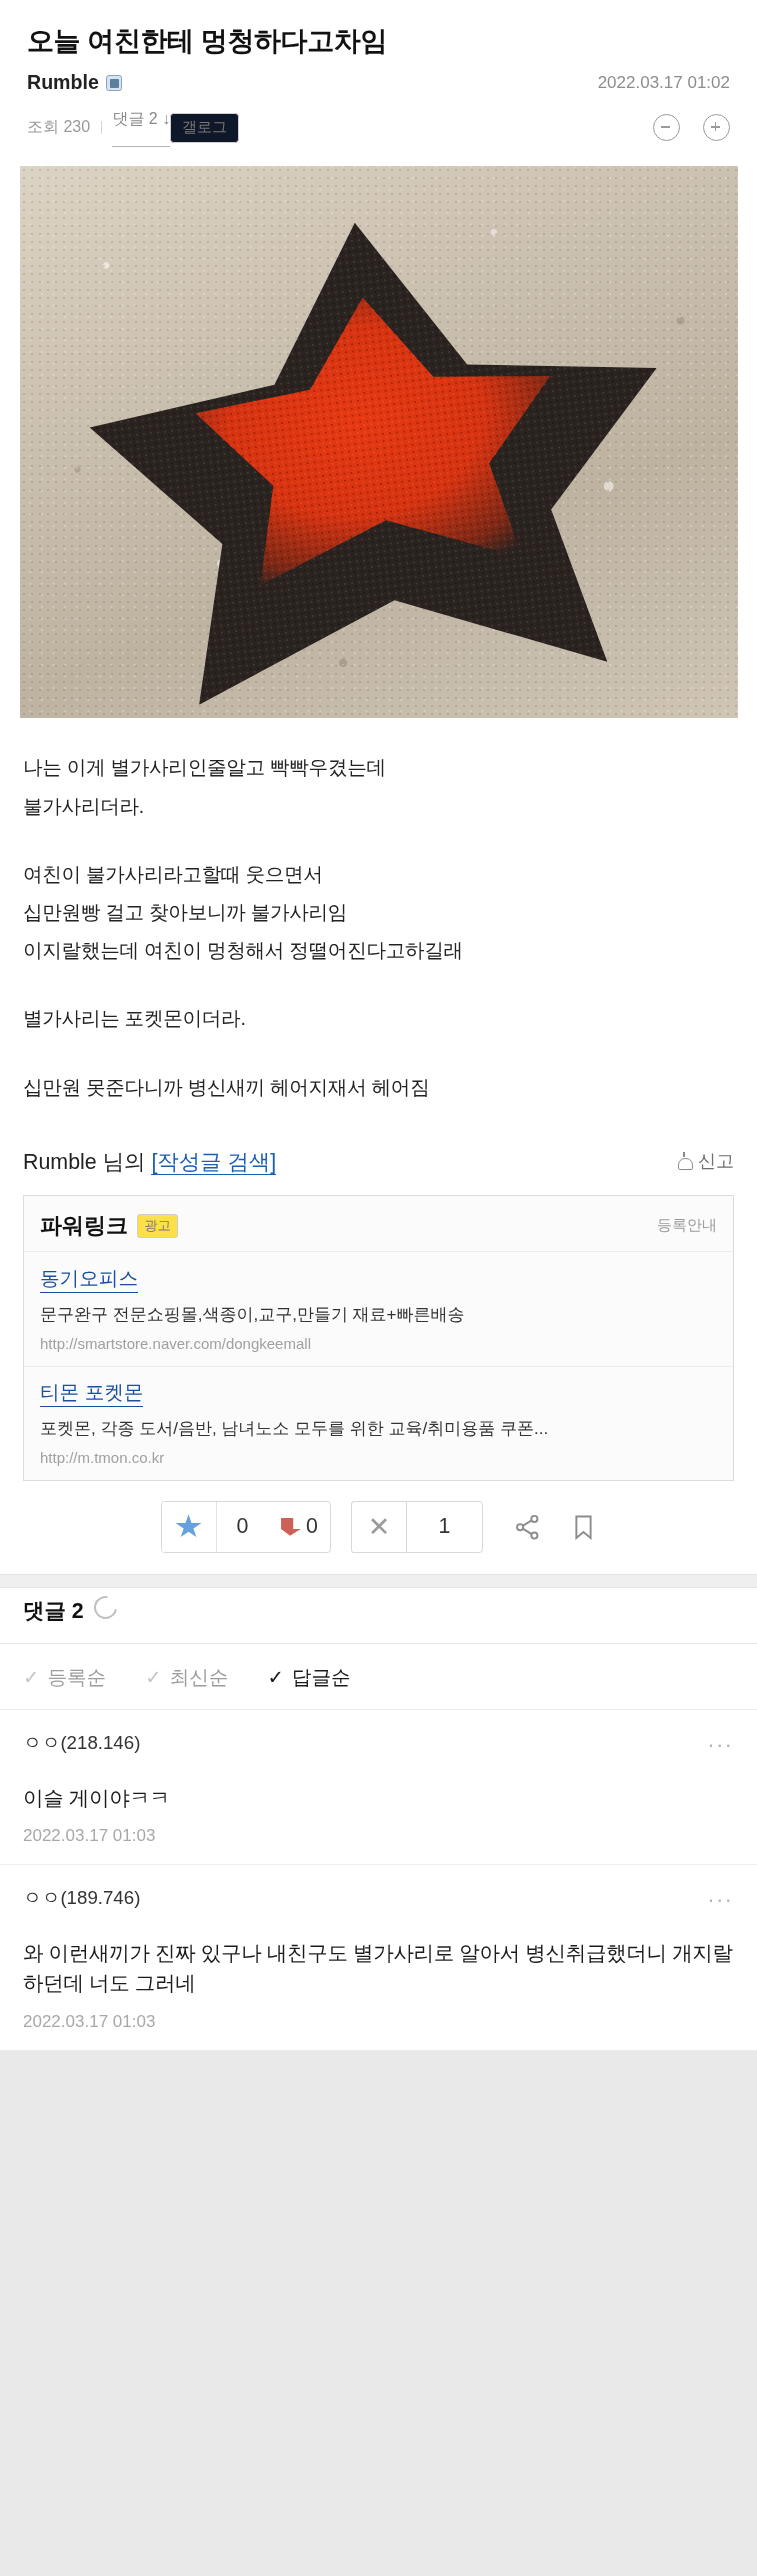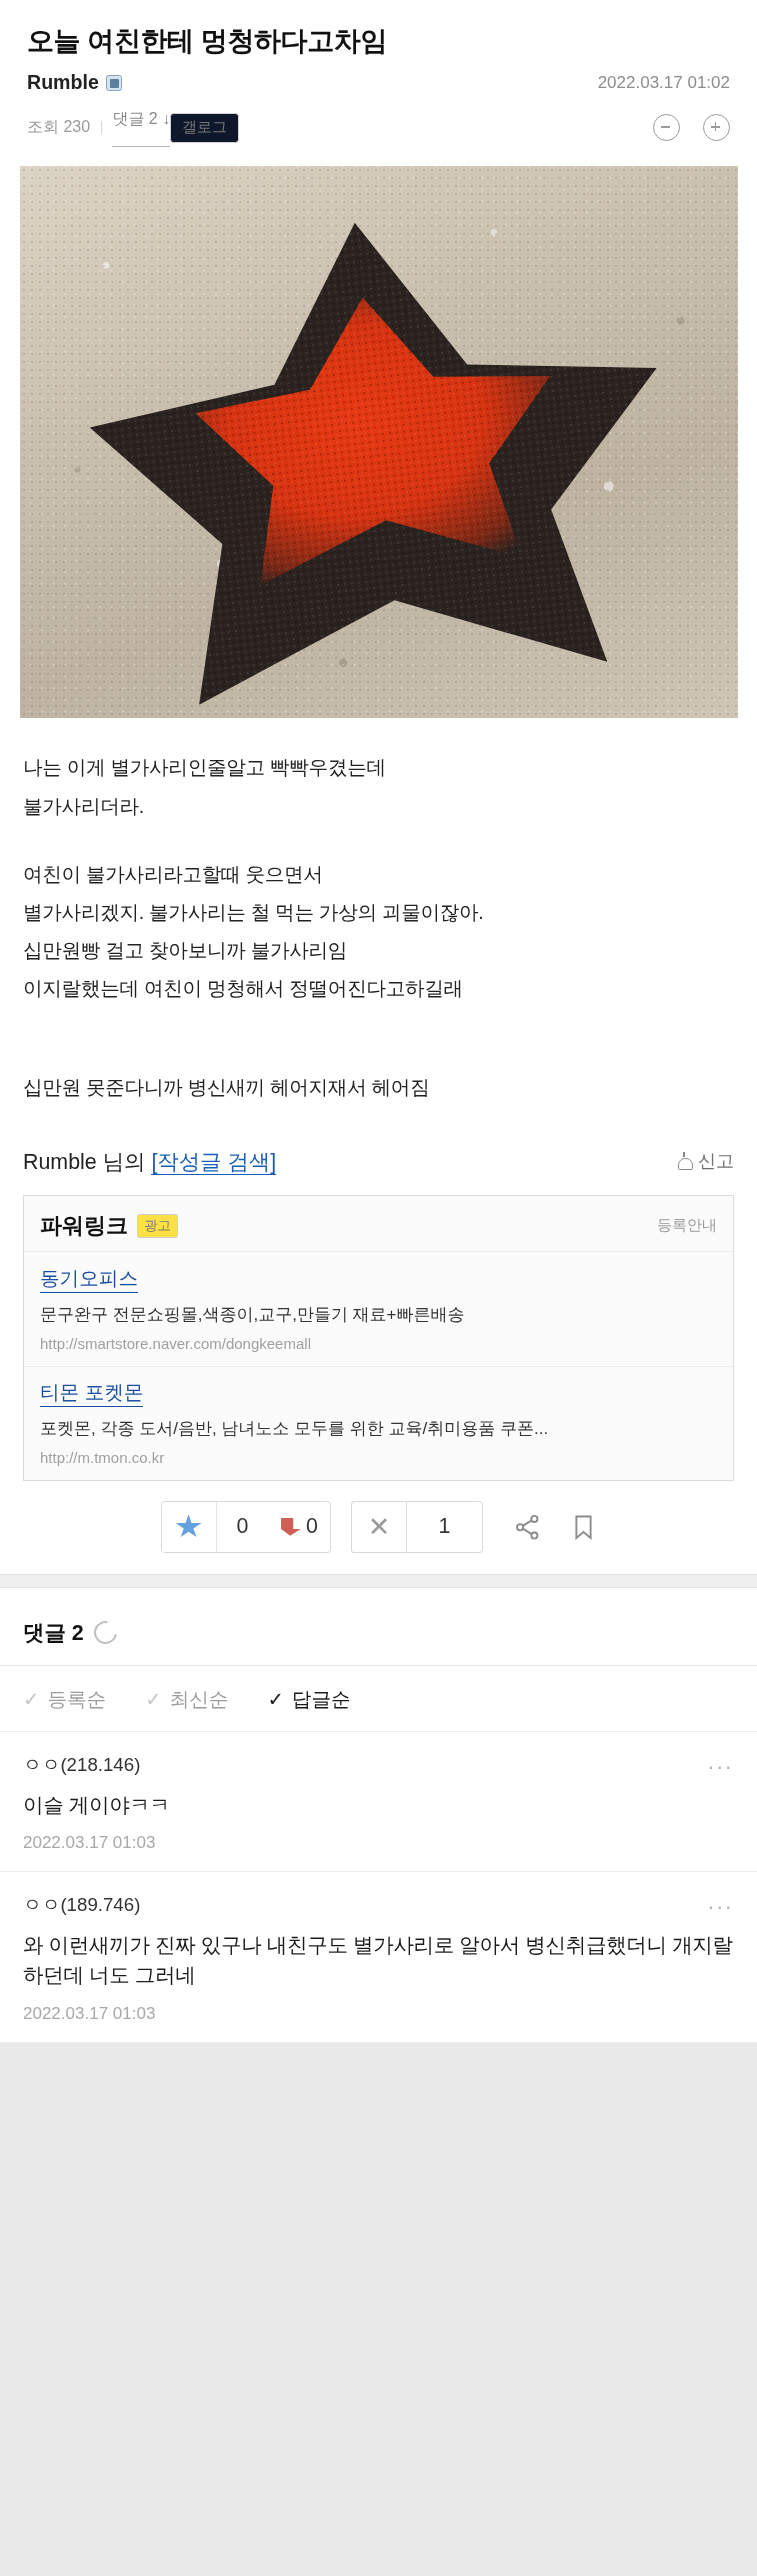--- a/index.html
+++ b/index.html
@@ -375,23 +375,22 @@
   .big-divider {
     height: 14.3px;
     background: #efefef;
     border-top: 0.9px solid #e2e2e2;
     border-bottom: 0.9px solid #e2e2e2;
   }
 
   
   .comments-head {
     display: flex;
-    align-items: center;
     gap: 10.7px;
-    padding: 30px 23px 18px 23px;
+    padding: 8px 23px 18px 23px;
     border-bottom: 0.9px solid #e6e6e6;
   }
   .comments-title {
     font-size: 21.4px;
     font-weight: 700;
     color: #111;
   }
   .refresh-ico {
     width: 23px; height: 23px;
     border: 2.7px solid #c0c0c0;
@@ -434,21 +433,21 @@
     color: #333;
     font-weight: 400;
   }
   .dots {
     font-size: 21.4px;
     color: #b0b0b0;
     letter-spacing: 2.7px;
     line-height: 1;
   }
   .comment-text {
-    margin-top: 12px;
+    margin-top: 27px;
     font-size: 20.5px;
     color: #1b1b1b;
     line-height: 1.5;
     letter-spacing: -0.3px;
   }
   .comment-date {
     margin-top: 12.5px;
     font-size: 17px;
     color: #a8a8a8;
   }
@@ -493,24 +492,24 @@
         <div class="star-tex"></div>
       </div>
     </div>
   </div>
 
   <div class="post-body">
     <p>나는 이게 별가사리인줄알고 빡빡우겼는데</p>
     <p>불가사리더라.</p>
     <p class="blank"></p>
     <p>여친이 불가사리라고할때 웃으면서</p>
-    <p>별가사리겠지. 불가사리는 철 먹는 가상의 괴물이잖아.</p>
     <p>십만원빵 걸고 찾아보니까 불가사리임</p>
     <p>이지랄했는데 여친이 멍청해서 정떨어진다고하길래</p>
     <p class="blank"></p>
+    <p>별가사리는 포켓몬이더라.</p>
     <p class="blank"></p>
     <p>십만원 못준다니까 병신새끼 헤어지재서 헤어짐</p>
   </div>
 
   <div class="search-line">
     <div class="search-left">
       <span>Rumble 님의 </span><span class="bracket">[작성글 검색]</span>
     </div>
     <div class="report">
       <span class="siren-icon"></span>

